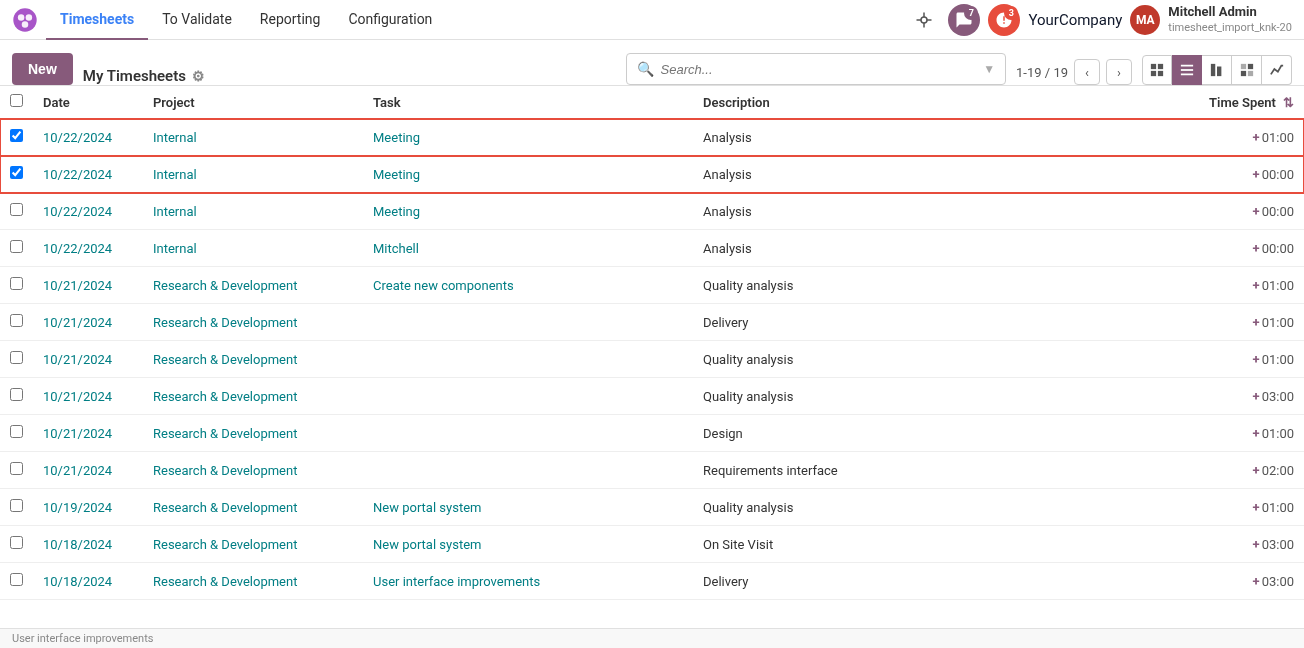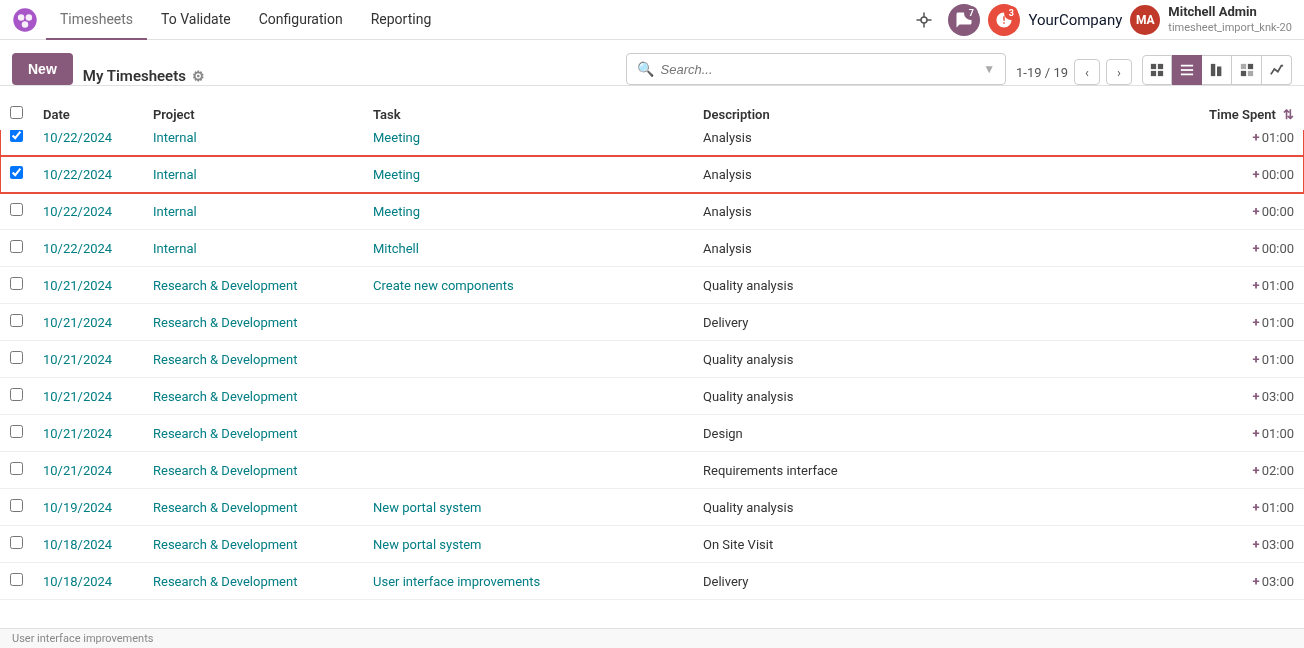--- a/index.html
+++ b/index.html
@@ -12,21 +12,21 @@
       padding: 0 12px; gap: 0;
     }
     .topbar-logo { display: flex; align-items: center; margin-right: 8px; }
     .topbar-logo svg { width: 26px; height: 26px; }
     .topbar-nav { display: flex; align-items: center; gap: 0; flex: 1; }
     .nav-item {
       padding: 0 14px; height: 40px; display: flex; align-items: center;
       cursor: pointer; font-size: 14px; color: #333; text-decoration: none;
       border-bottom: 2px solid transparent;
     }
-    .nav-item.active { color: #737373; border-bottom: 2px solid #875a7b; font-weight: 400; }
+    .nav-item.active { color: #3b82f6; border-bottom: 2px solid #875a7b; font-weight: 700; }
     .topbar-right { display: flex; align-items: center; gap: 8px; margin-left: auto; }
     .topbar-icon-btn {
       position: relative; width: 32px; height: 32px;
       display: flex; align-items: center; justify-content: center;
       cursor: pointer; border-radius: 50%; color: #555;
     }
     .topbar-icon-btn svg { width: 18px; height: 18px; }
     .badge {
       position: absolute; top: 2px; right: 2px;
       background: #e74c3c; color: #fff; font-size: 9px; font-weight: bold;
@@ -90,21 +90,21 @@
     
     .table-container {
       overflow-y: auto; height: calc(100vh - 86px); position: relative;
     }
     table { width: 100%; border-collapse: collapse; }
     thead tr {
       border-bottom: 1px solid #ddd; background: #fff;
     }
     thead th {
       padding: 8px 10px; text-align: left; font-weight: 600; font-size: 13px;
-      color: #333; white-space: nowrap; position: sticky; top: 12px; background: #fff; z-index: 2;
+      color: #333; white-space: nowrap; position: sticky; top: 0; background: #fff; z-index: 2;
       border-bottom: 1px solid #ddd;
     }
     thead th.time-spent { text-align: right; }
     thead th.checkbox-col { width: 30px; }
     .col-date { width: 110px; }
     .col-project { width: 220px; }
     .col-task { width: 330px; }
     .col-desc { width: auto; }
     .col-time { width: 110px; text-align: right; }
     tbody tr { border-bottom: 1px solid #eee; margin-top: 25px; }
@@ -137,22 +137,22 @@
     <svg viewBox="0 0 40 40" xmlns="http://www.w3.org/2000/svg">
       <circle cx="20" cy="20" r="18" fill="#a855c8"></circle>
       <circle cx="14" cy="16" r="5" fill="#fff" opacity="0.9"></circle>
       <circle cx="26" cy="16" r="5" fill="#fff" opacity="0.9"></circle>
       <circle cx="20" cy="27" r="5" fill="#fff" opacity="0.9"></circle>
     </svg>
   </div>
   <div class="topbar-nav">
     <a class="nav-item active">Timesheets</a>
     <a class="nav-item">To Validate</a>
+    <a class="nav-item">Reporting</a>
     <a class="nav-item">Configuration</a>
-    <a class="nav-item">Reporting</a>
   </div>
   <div class="topbar-right">
     <div class="topbar-icon-btn">
       <svg viewBox="0 0 24 24" fill="none" stroke="currentColor" stroke-width="2">
           <circle cx="12" cy="12" r="4"></circle>
           <line x1="12" y1="2" x2="12" y2="8"></line>
           <line x1="12" y1="16" x2="12" y2="22"></line>
           <line x1="2" y1="12" x2="8" y2="12"></line>
           <line x1="16" y1="12" x2="22" y2="12"></line>
         </svg>

